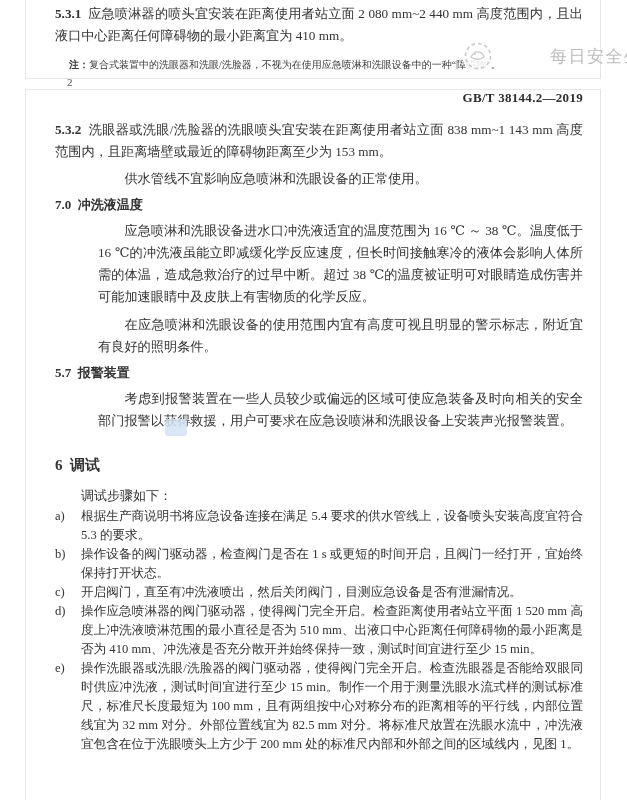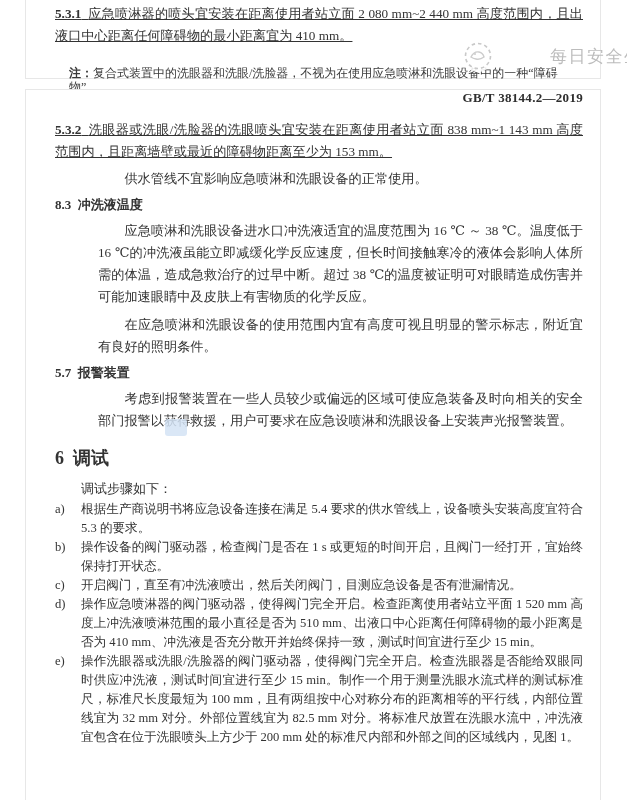--- a/index.html
+++ b/index.html
@@ -34,29 +34,28 @@
     text-align: right;
     font-weight: bold;
     font-size: 13px;
     letter-spacing: 0.3px;
     color: #2e2e2e;
   }
   .clause {
     font-size: 13.2px;
     line-height: 21.5px;
     text-align: justify;
-    text-decoration: underline;
   }
   .clause .num, .clause .bold { font-weight: bold; }
   .clause-first { margin-top: 13px; }
   .note {
-    font-size: 12px;
+    font-size: 10px;
     line-height: 14px;
     margin-left: 14px;
-    margin-top: 20px;
+    margin-top: 12px;
     color: #3a3a3a;
   }
   .note .note-label { font-weight: bold; }
   .page-num {
     font-size: 11px;
     margin-left: 12px;
     margin-top: 4px;
     color: #555;
   }
   .heading {
@@ -69,23 +68,23 @@
   .body-para {
     font-size: 13.2px;
     line-height: 22px;
     text-align: justify;
     text-indent: 2em;
     margin-top: 6px;
     margin-left: 43px;
   }
   .chapter {
     font-weight: bold;
-    font-size: 18px;
+    font-size: 15px;
     line-height: 18px;
-    margin-top: 17px;
+    margin-top: 24px;
   }
   .intro-para {
     font-size: 13px;
     line-height: 20px;
     text-indent: 2em;
     margin-top: 12px;
   }
   .steps { margin-top: 1px; }
   .step {
     position: relative;
@@ -157,21 +156,21 @@
 
 <div class="sheet sheet-2">
   <p class="doc-number">GB/T 38144.2—2019</p>
 
   <p class="clause clause-first"><span class="num">5.3.2</span>&nbsp;&nbsp;<span>洗眼器或洗眼/洗脸器的洗眼喷头宜安装在距离使用者站立面 838 mm~1 143 mm 高度范围内，且距离墙壁或最近的障碍物距离至少为 153 mm。</span></p>
 
 
 
   <p class="body-para">供水管线不宜影响应急喷淋和洗眼设备的正常使用。</p>
 
-  <p class="heading"><span>8.3</span>&nbsp;&nbsp;<span>冲洗液温度</span></p>
+  <p class="heading"><span>7.0</span>&nbsp;&nbsp;<span>冲洗液温度</span></p>
   <p class="body-para">应急喷淋和洗眼设备进水口冲洗液适宜的温度范围为 16 ℃ ～ 38 ℃。温度低于 16 ℃的冲洗液虽能立即减缓化学反应速度，但长时间接触寒冷的液体会影响人体所需的体温，造成急救治疗的过早中断。超过 38 ℃的温度被证明可对眼睛造成伤害并可能加速眼睛中及皮肤上有害物质的化学反应。</p>
 
   <p class="body-para">在应急喷淋和洗眼设备的使用范围内宜有高度可视且明显的警示标志，附近宜有良好的照明条件。</p>
 
   <p class="heading"><span>5.7</span>&nbsp;&nbsp;<span>报警装置</span></p>
   <p class="body-para">考虑到报警装置在一些人员较少或偏远的区域可使应急装备及时向相关的安全部门报警以获得救援，用户可要求在应急设喷淋和洗眼设备上安装声光报警装置。</p>
 
   <p class="chapter"><span>6</span>&nbsp;&nbsp;<span>调试</span></p>
   <p class="intro-para">调试步骤如下：</p>
 

